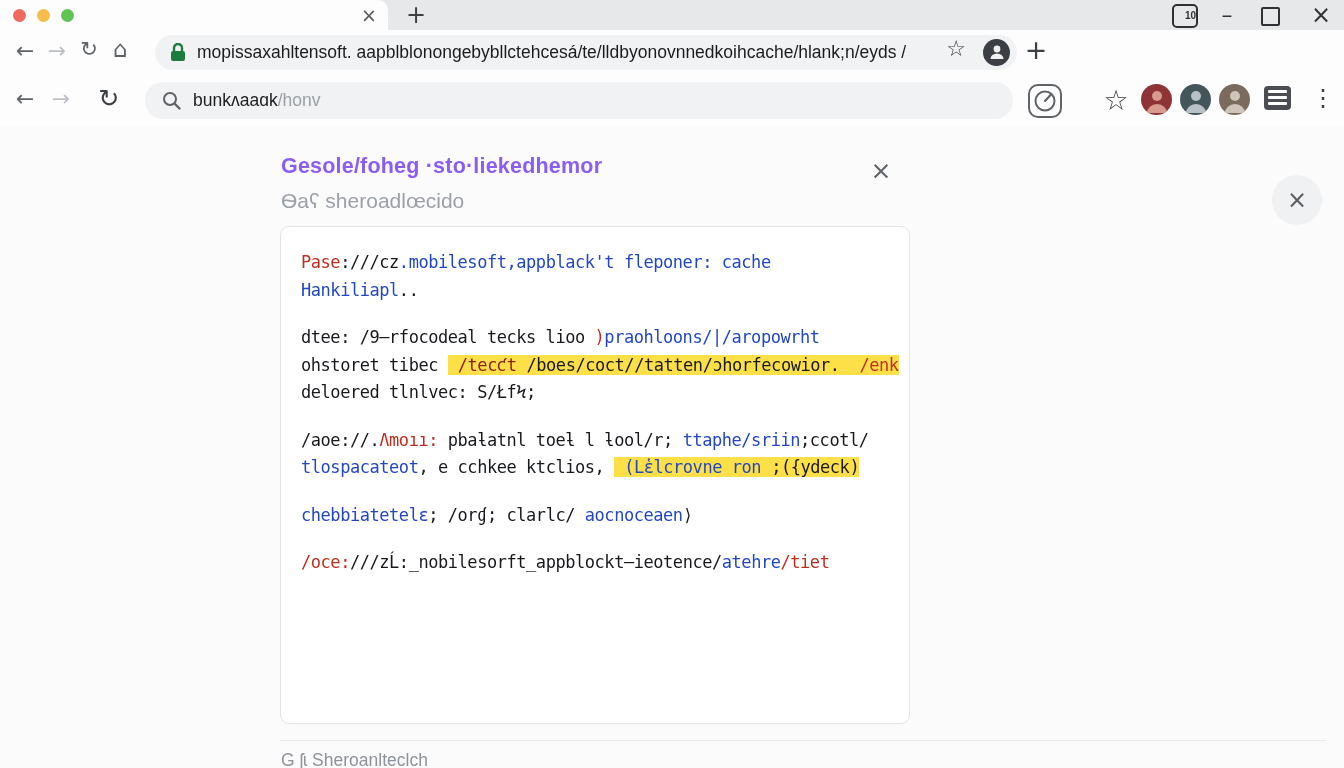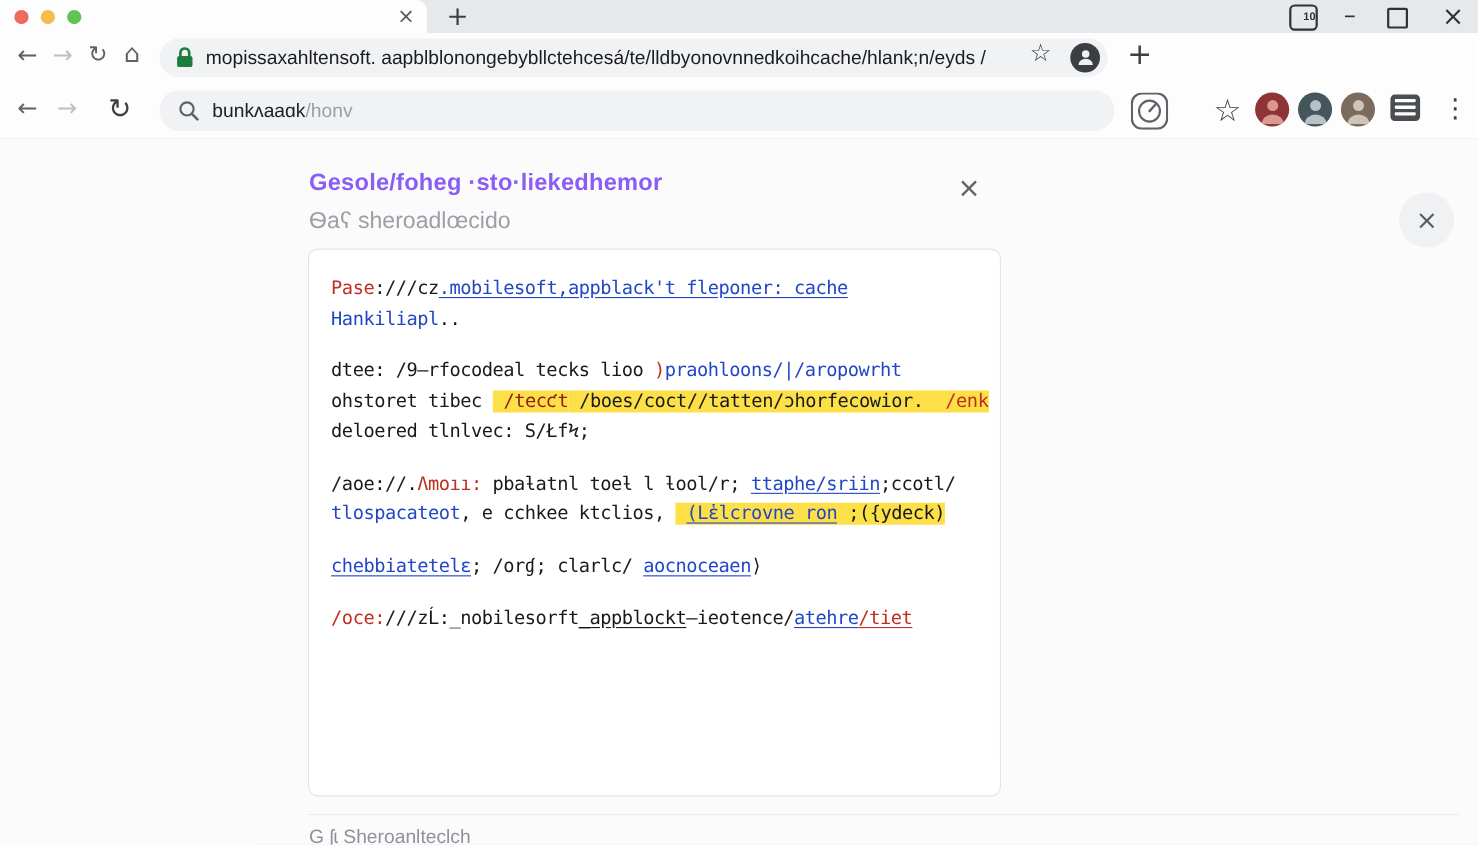--- a/index.html
+++ b/index.html
@@ -22,21 +22,21 @@
   .btn-max-box{position:absolute;left:1261px;top:7px;width:15px;height:15px;border:2px solid #2f3134;border-radius:2px;}
   .btn-close{left:1306px;width:30px;font-size:24px;}
 
   
   .toolbar{position:absolute;left:0;width:1344px;background:#fdfdfe;}
   .row1{top:30px;height:46px;}
   .row2{top:76px;height:50px;border-bottom:2px solid #cfd2d5;}
   .navicon{position:absolute;font-family:"DejaVu Sans",sans-serif;color:#5f6368;text-align:center;}
   .navicon.dis{color:#bcbfc3;}
   .pill{position:absolute;background:#f1f2f4;border-radius:18px;}
-  .pill1{left:145px;top:5px;width:862px;height:35px;}
+  .pill1{left:155px;top:5px;width:862px;height:35px;}
   .pill2{left:145px;top:6px;width:868px;height:37px;}
   .urltext{position:absolute;left:42px;top:0;height:35px;line-height:35px;font-size:17.5px;
            color:#1b1c1e;white-space:nowrap;overflow:hidden;width:750px;font-weight:500;}
   .searchtext{position:absolute;left:48px;top:0;height:37px;line-height:37px;font-size:17.5px;
               color:#202124;white-space:nowrap;font-weight:500;}
   .searchtext .muted{color:#9aa0a6;}
   .avatar{position:absolute;top:8px;width:31px;height:31px;border-radius:50%;overflow:hidden;}
   .avatar svg{display:block;margin:5px auto 0;}
   .profile-chip{position:absolute;left:828px;top:4px;width:27px;height:27px;border-radius:50%;background:#3b3e42;}
   .profile-chip svg{display:block;margin:4px auto 0;}
@@ -54,21 +54,21 @@
   .modal-sub{position:absolute;left:281px;top:63px;font-size:21px;color:#9ba0a6;}
   .code-panel{position:absolute;left:280px;top:100px;width:630px;height:498px;background:#ffffff;
               border:1px solid #e2e3e6;border-radius:9px;box-sizing:border-box;padding:22px 18px 0 20px;overflow:hidden;}
   .code-para{margin:0 0 20px 0;}
   .code-line{font-family:"DejaVu Sans Mono",monospace;font-size:17px;line-height:27.5px;
              letter-spacing:-0.45px;white-space:pre;}
   .seg-dark{color:#17191d;}
   .seg-red{color:#c02e20;}
   .seg-darkred{color:#8e2019;}
   .seg-blue{color:#2247c5;}
-  .seg-u{text-decoration:underline;text-underline-offset:3px;}
+  .seg-u{text-underline-offset:3px;}
   .seg-h{background:#fde047;padding-left:10px;}
   .footer-divider{position:absolute;left:280px;top:614px;width:1046px;height:1px;background:#e9eaec;}
   .modal-footer{position:absolute;left:281px;top:624px;font-size:17.5px;color:#8e939a;}
 
   .ic{font-family:"DejaVu Sans",sans-serif;}
 </style>
 </head>
 <body>
 
 <div class="stage">

